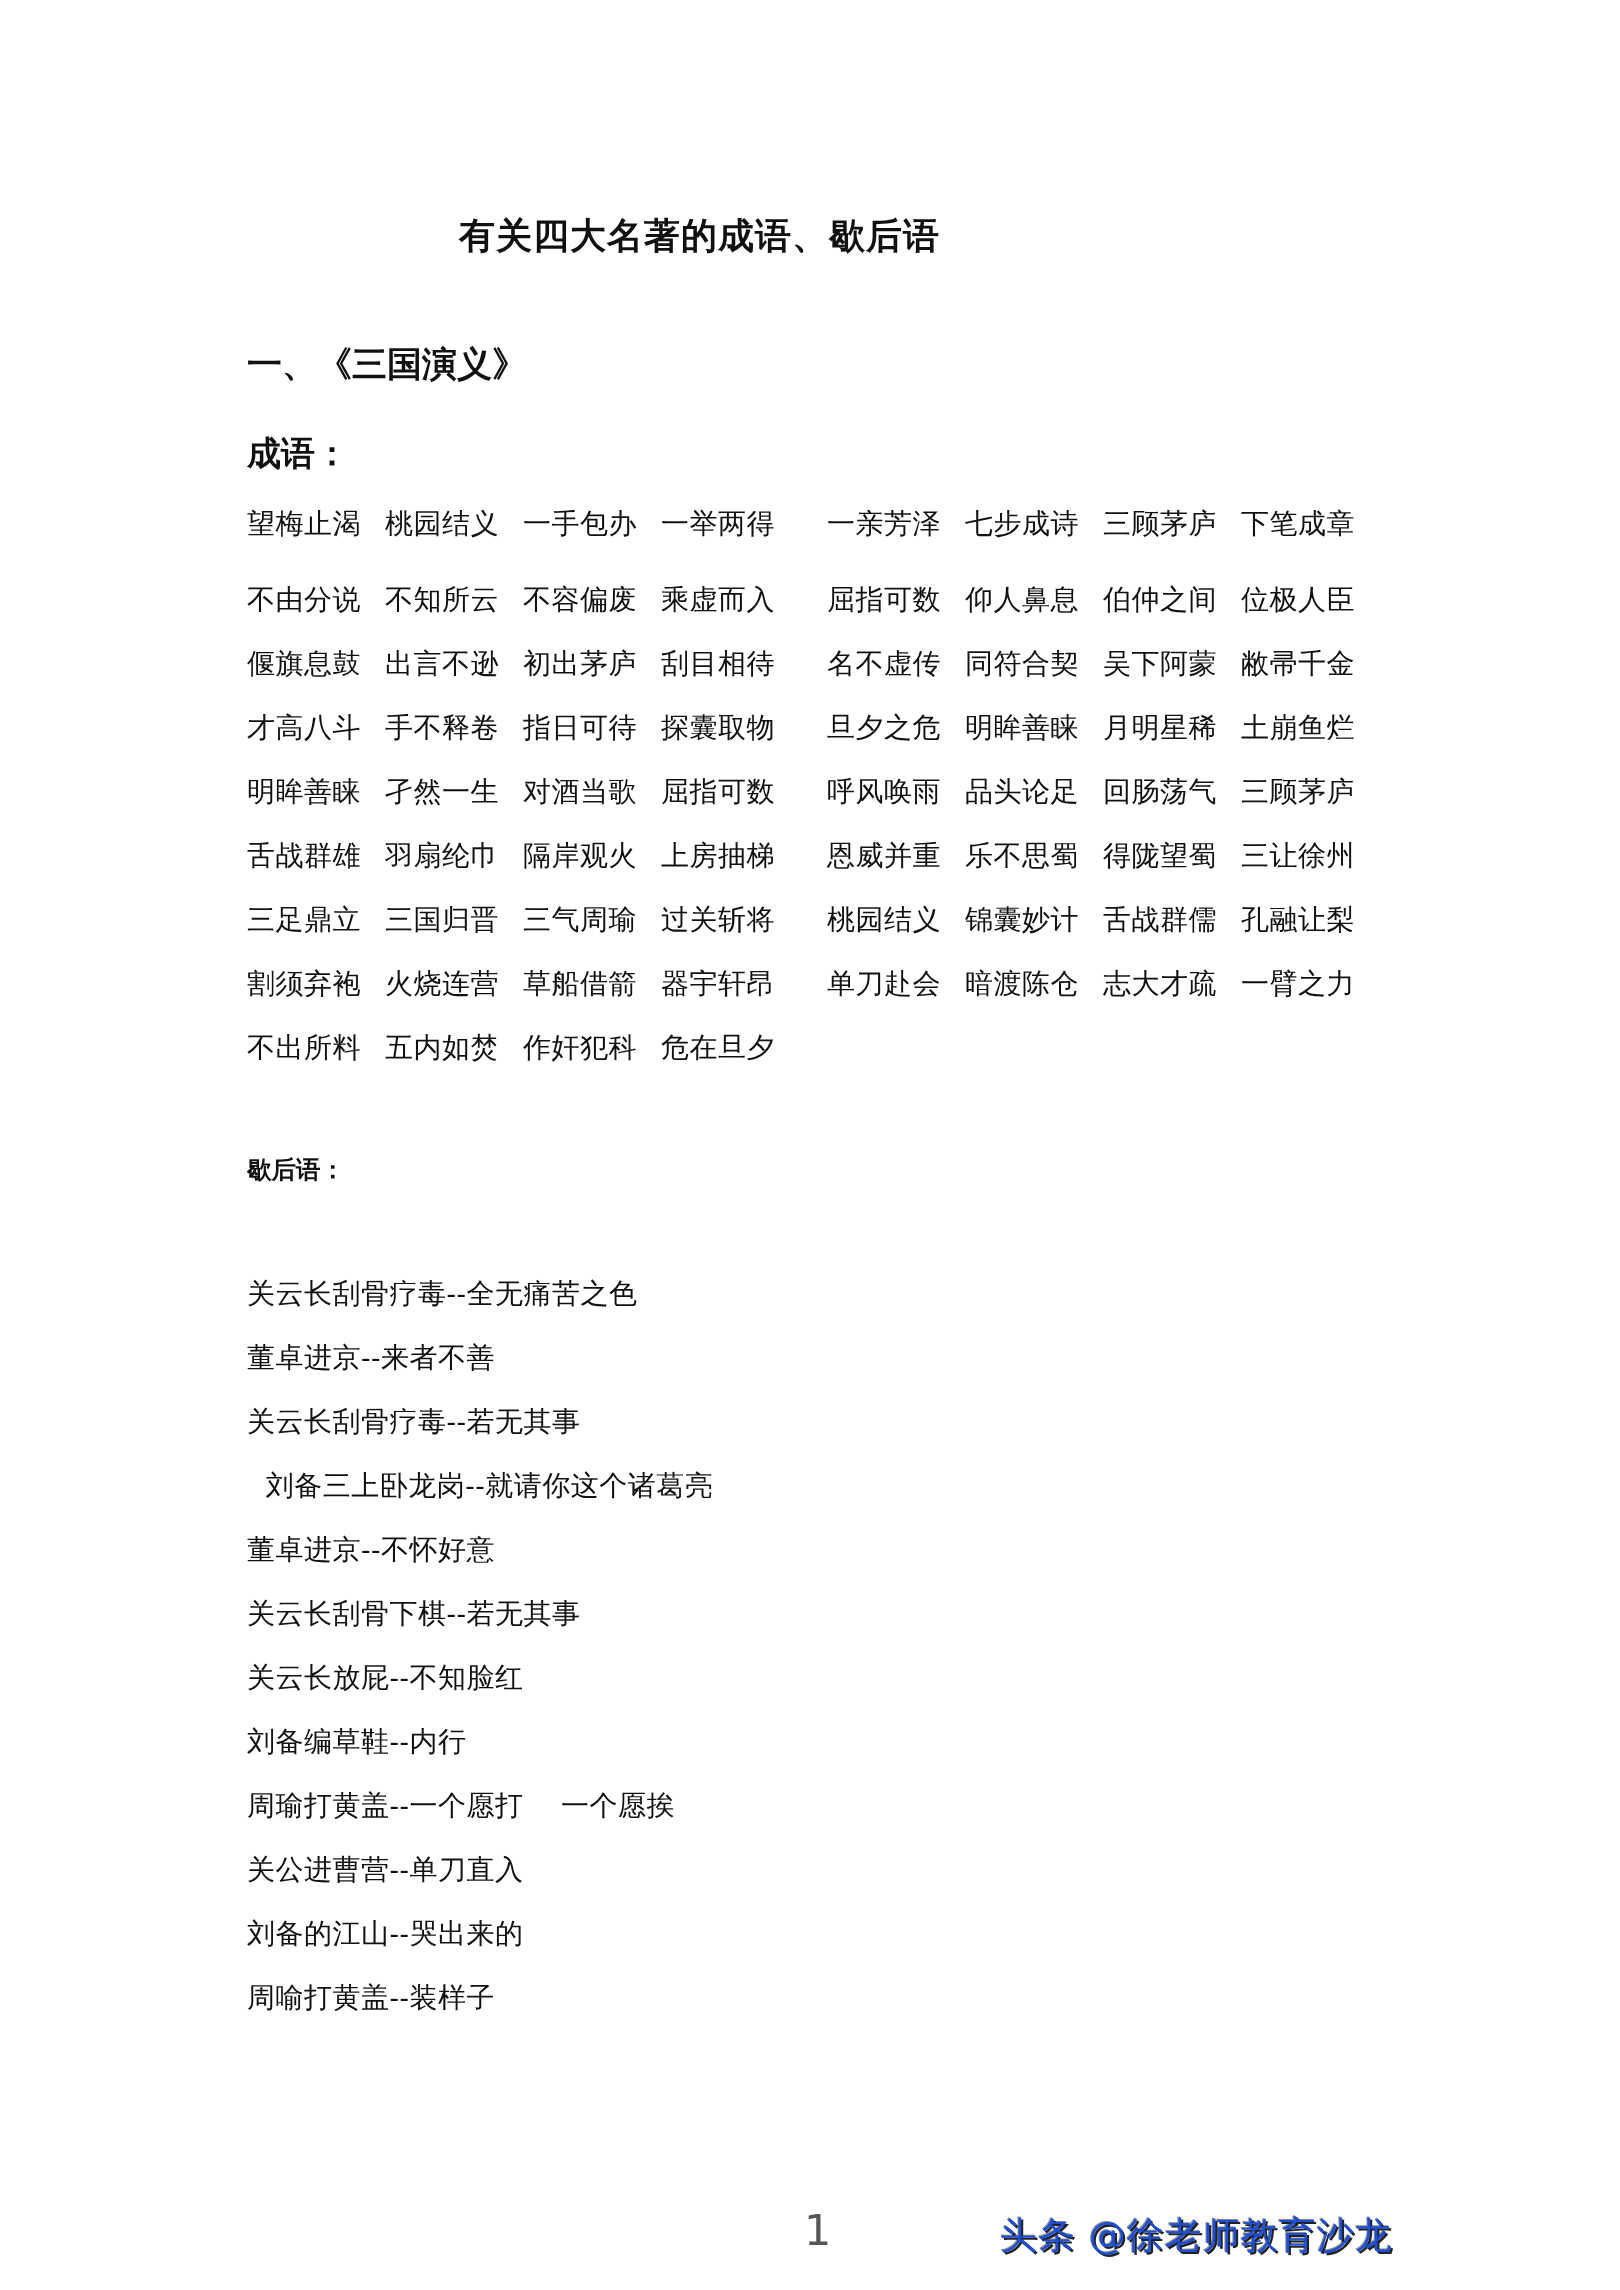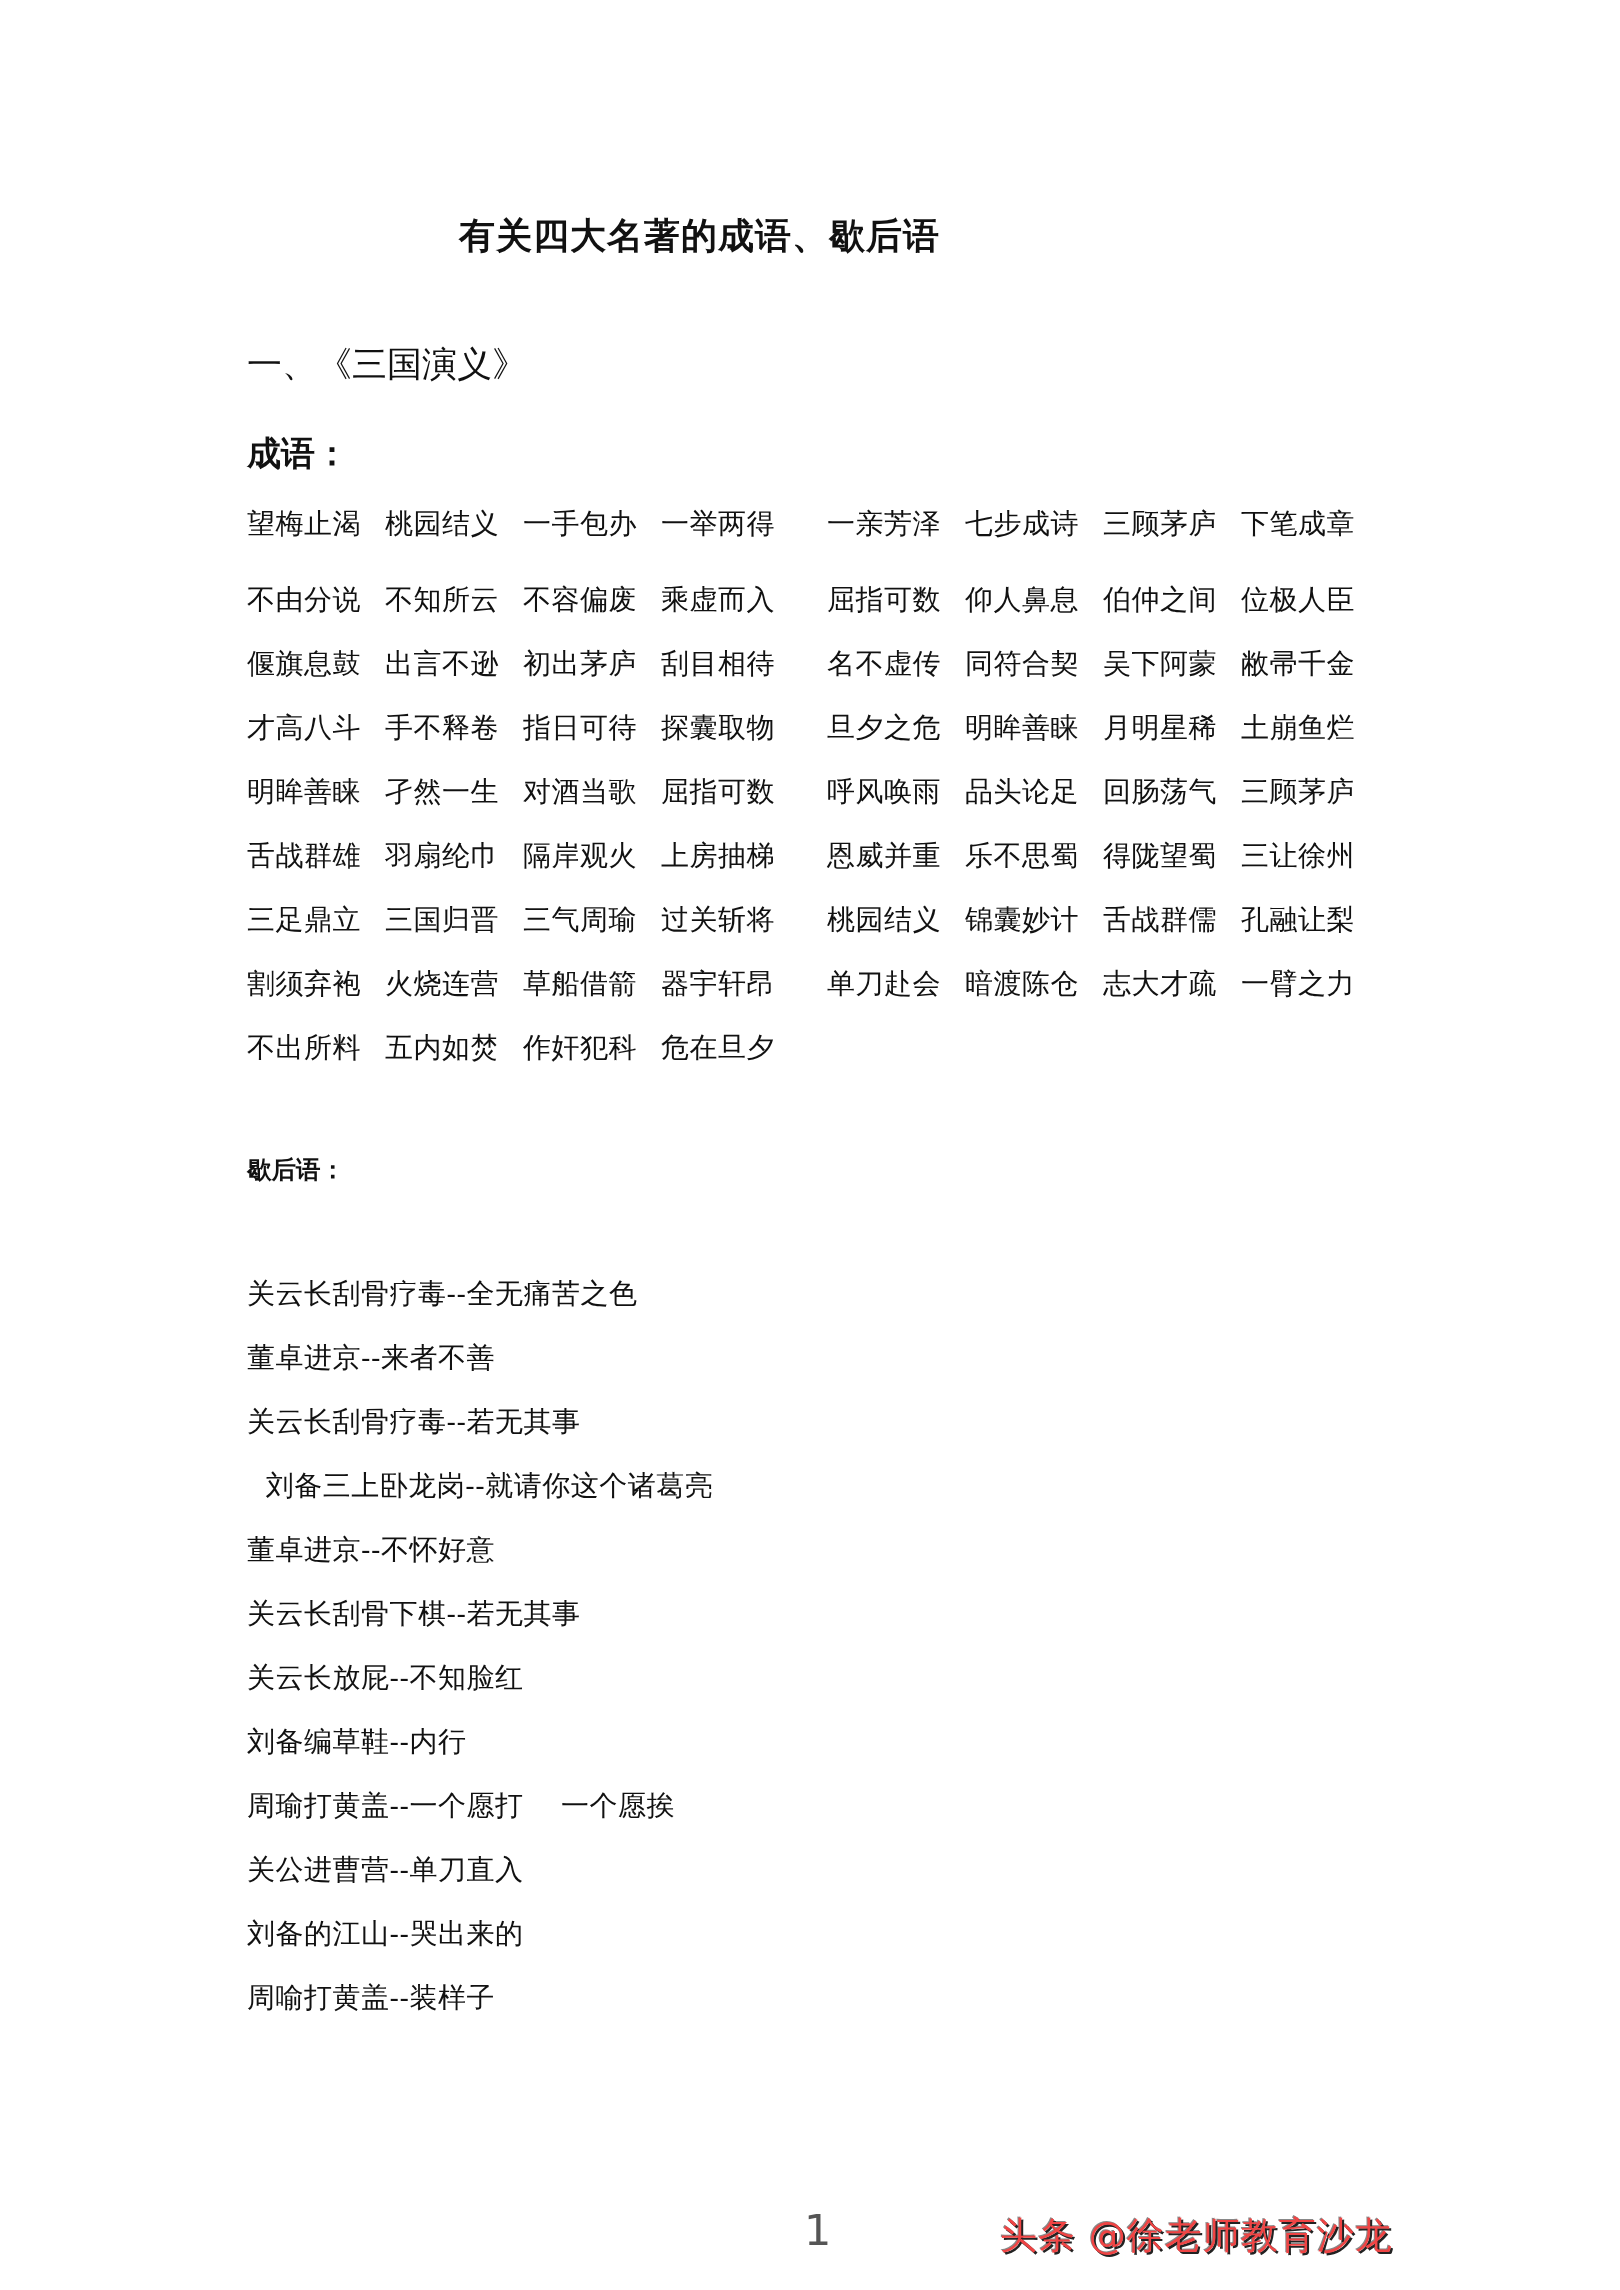--- a/index.html
+++ b/index.html
@@ -24,21 +24,21 @@
       font-weight: bold;
       letter-spacing: 1px;
       white-space: nowrap;
     }
     .section-heading {
       position: absolute;
       left: 247px;
       top: 341px;
       font-family: "DejaVu Sans", "Liberation Sans", sans-serif;
       font-size: 35px;
-      font-weight: normal;
+      font-weight: bold;
       white-space: nowrap;
     }
     .sub-heading-idioms {
       position: absolute;
       left: 247px;
       top: 431px;
       font-family: Liberation Mono, monospace;
       font-size: 34px;
       font-weight: bold;
       white-space: nowrap;
@@ -97,21 +97,21 @@
       font-family: "DejaVu Sans", "Liberation Sans", sans-serif;
       font-size: 43px;
       color: #555555;
     }
     .watermark {
       position: absolute;
       left: 1000px;
       top: 2211px;
       font-family: "DejaVu Sans", "Liberation Sans", sans-serif;
       font-size: 37px;
-      color: #ef4444;
+      color: #1d4ed8;
       text-shadow: 2px 2px 0 #222222, -1px -1px 0 #888888;
       white-space: nowrap;
       letter-spacing: 1px;
     }
   </style>
 </head>
 <body>
 
 <div class="page-title">有关四大名著的成语、歇后语</div>
 

